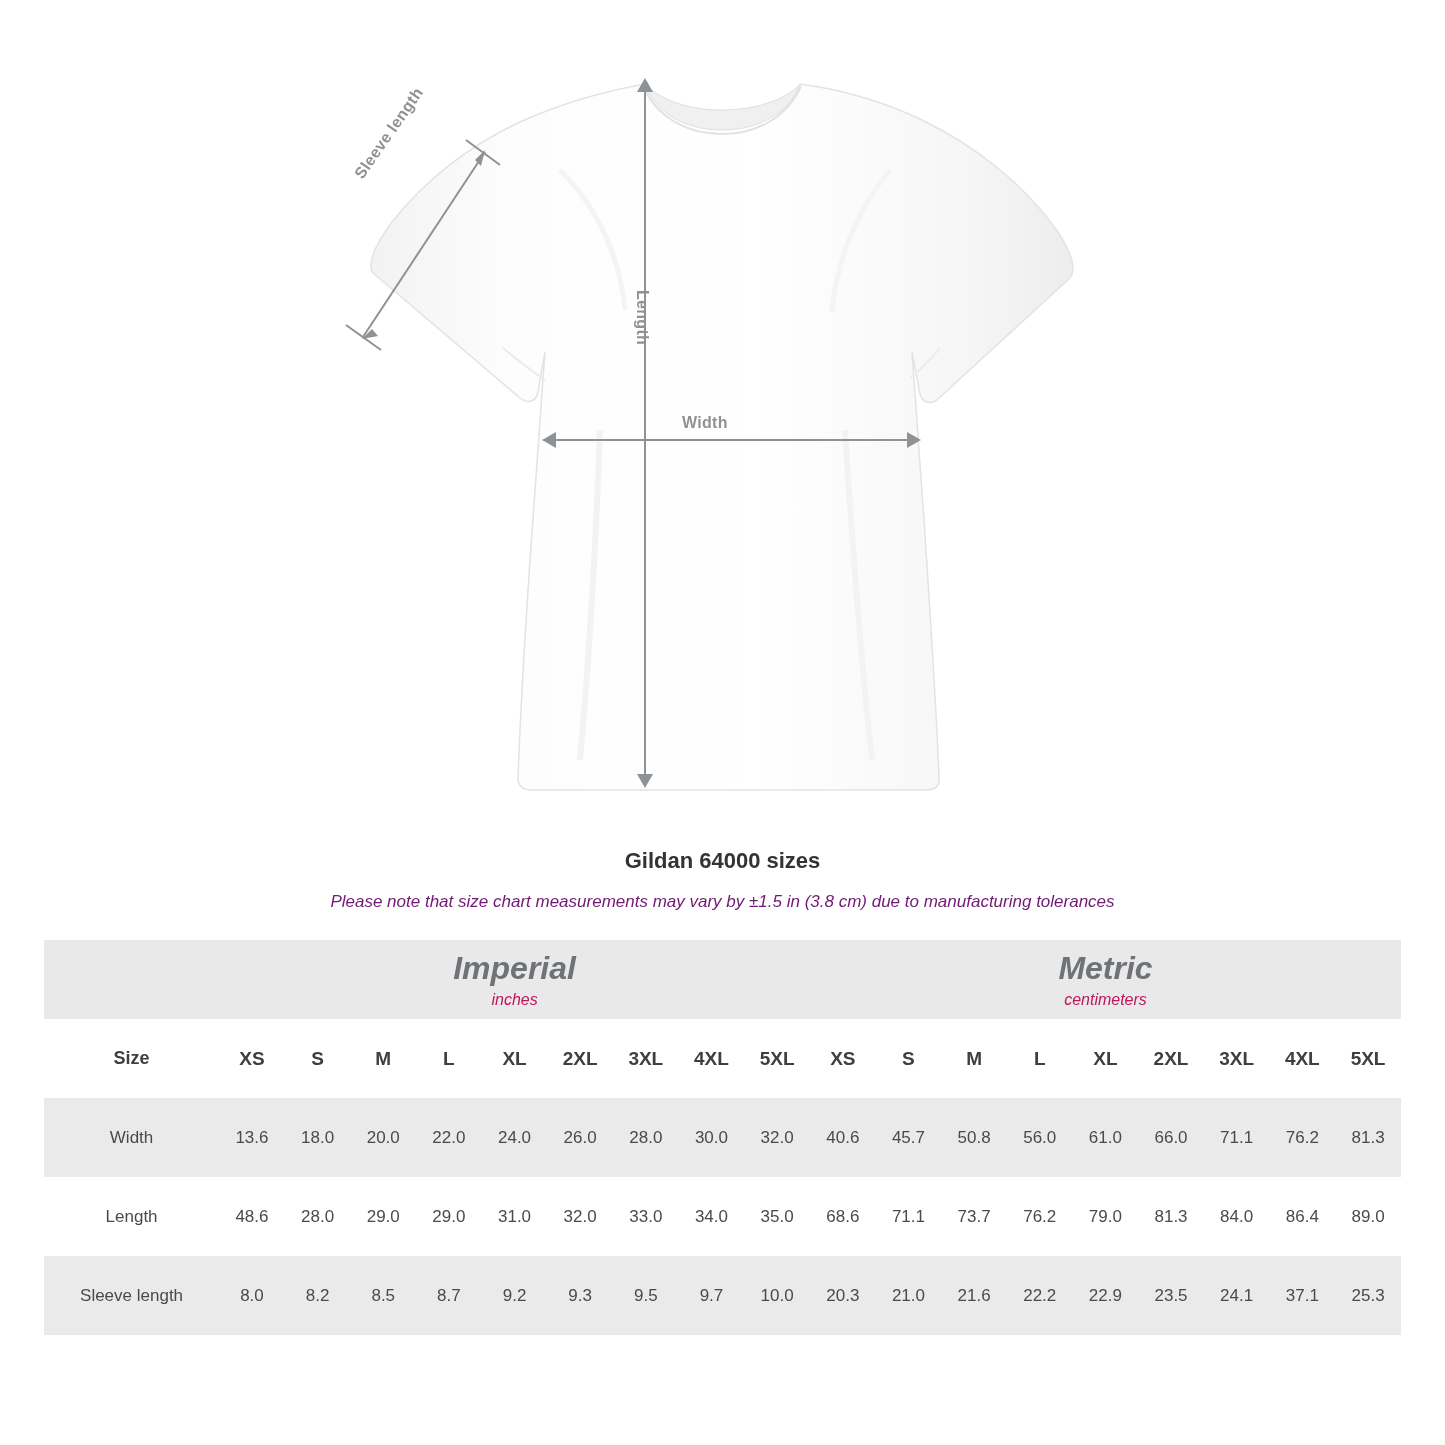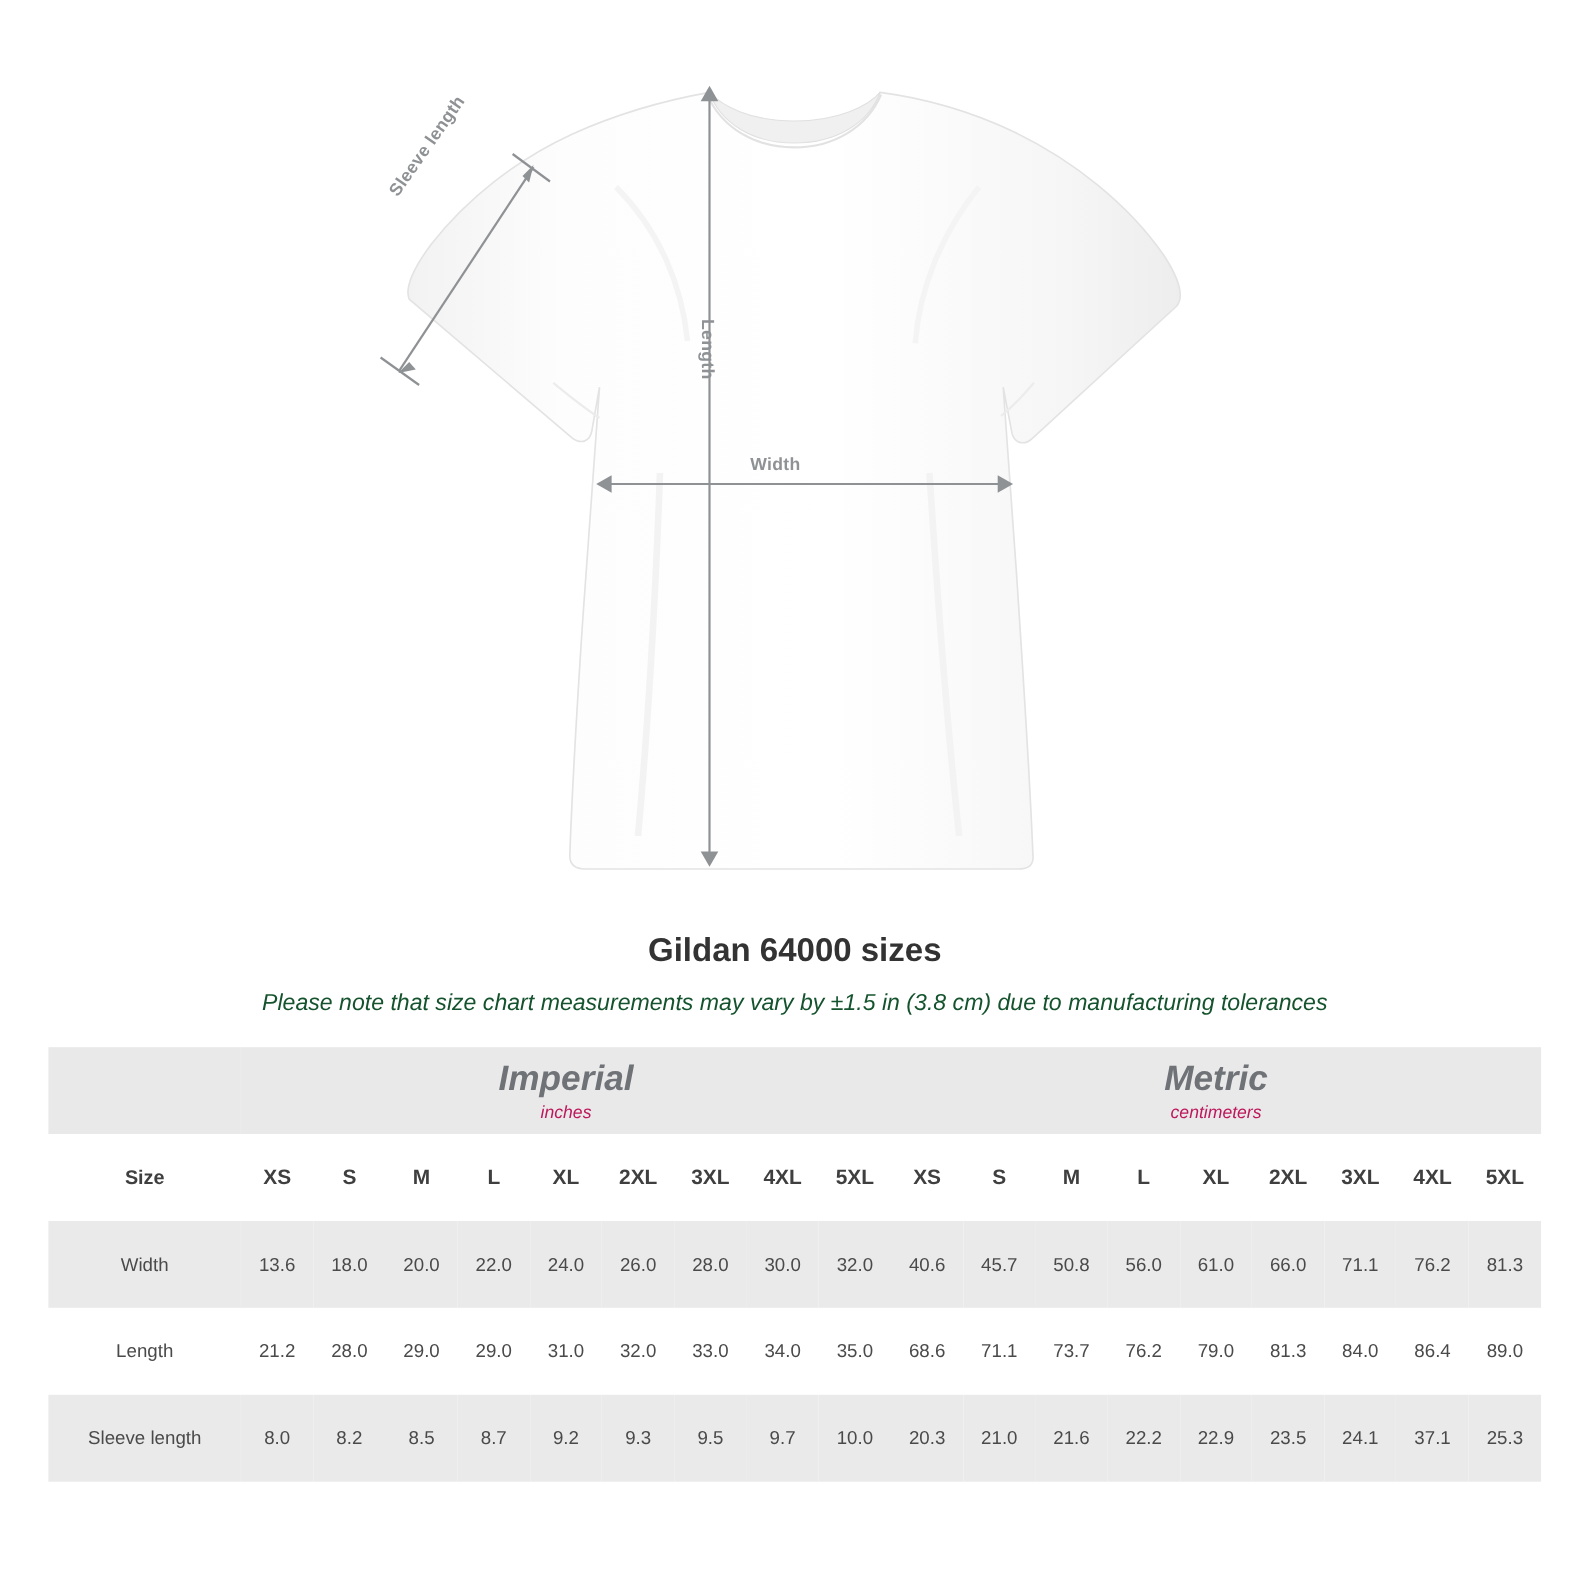--- a/index.html
+++ b/index.html
@@ -56,29 +56,29 @@
     left: 682px;
     top: 414px;
   }
 
   
   .title-block {
     text-align: center;
     margin-top: 18px;
   }
   .chart-title {
-    font-size: 30px;
+    font-size: 22px;
     font-weight: bold;
     color: #333333;
     margin: 0 0 18px 0;
   }
   .chart-note {
-    font-size: 21px;
+    font-size: 17px;
     font-style: italic;
-    color: #14532d;
+    color: #701a75;
     margin: 0;
   }
 
   
   .table-wrap {
     margin: 28px 44px 0 44px;
   }
   table.size-table {
     border-collapse: collapse;
     width: 1357px;
@@ -265,21 +265,21 @@
           <td class="val">56.0</td>
           <td class="val">61.0</td>
           <td class="val">66.0</td>
           <td class="val">71.1</td>
           <td class="val">76.2</td>
           <td class="val">81.3</td>
         </tr>
 
         <tr class="plain">
           <td class="rowhead">Length</td>
-          <td class="val">21.2</td>
+          <td class="val">48.6</td>
           <td class="val">28.0</td>
           <td class="val">29.0</td>
           <td class="val">29.0</td>
           <td class="val">31.0</td>
           <td class="val">32.0</td>
           <td class="val">33.0</td>
           <td class="val">34.0</td>
           <td class="val">35.0</td>
           <td class="val">68.6</td>
           <td class="val">71.1</td>

